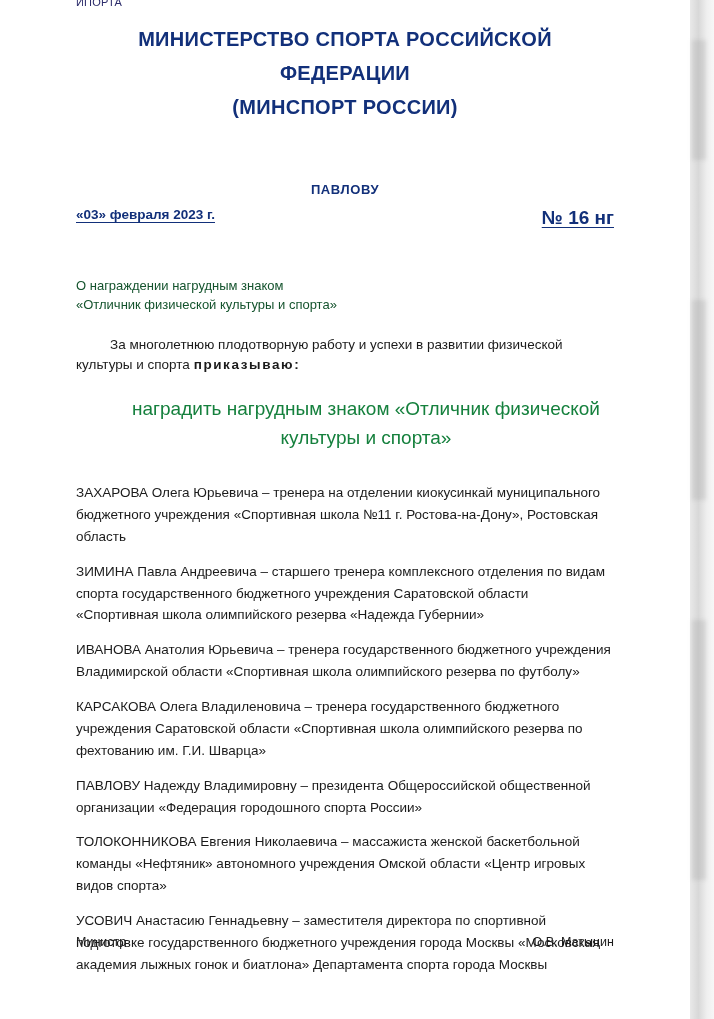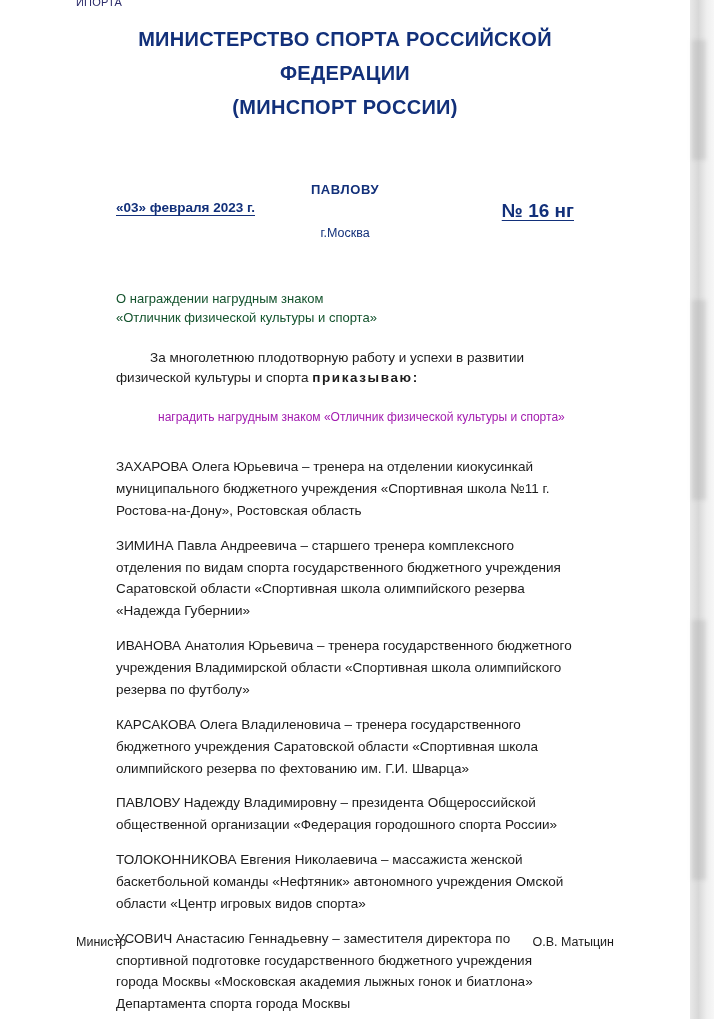--- a/index.html
+++ b/index.html
@@ -18,21 +18,21 @@
 
   
   .page {
     position: absolute;
     left: 0;
     top: 0;
     width: 690px;
     height: 1019px;
     background: #ffffff;
     box-sizing: border-box;
-    padding: 0 116px;
+    padding: 0 76px;
   }
 
   
   .edge-strip {
     position: absolute;
     right: 0;
     top: 0;
     width: 24px;
     height: 1019px;
     background: linear-gradient(to right, #e9e9e9 0%, #d8d8d8 35%, #efefef 70%, #f7f7f7 100%);
@@ -74,21 +74,21 @@
   .order-title {
     margin-top: 58px;
     text-align: center;
     color: #12307a;
     font-weight: bold;
     font-size: 13px;
     letter-spacing: .6px;
   }
 
   .order-row {
-    margin-top: 3px;
+    margin-top: 10px;
     position: relative;
     height: 20px;
   }
   .order-date {
     position: absolute;
     left: 0;
     top: 0;
     color: #12307a;
     font-weight: bold;
     font-size: 13.5px;
@@ -126,24 +126,25 @@
     text-indent: 34px;
     color: #1b1b1b;
   }
   .preamble b {
     font-weight: bold;
     letter-spacing: 1.6px;
   }
 
   .award-line {
     margin-top: 20px;
-    font-size: 12px;
+    font-size: 19px;
     line-height: 1.5;
     padding-left: 42px;
-    color: #a21caf;
+    color: #15803d;
+    text-align: center;
   }
 
   .recipients {
     margin-top: 30px;
   }
   .recipient {
     font-size: 13.5px;
     line-height: 1.62;
     margin-bottom: 13px;
     color: #1b1b1b;
@@ -183,21 +184,20 @@
     <div class="line2">(МИНСПОРТ РОССИИ)</div>
   </div>
 
   <div class="order-title">ПАВЛОВУ</div>
 
   <div class="order-row">
     <div class="order-date">«03» февраля 2023 г.</div>
     <div class="order-number">№ 16 нг</div>
   </div>
 
-  <div class="city">г.Москва</div>
 
   <div class="subject">
     <div>О награждении нагрудным знаком</div>
     <div>«Отличник физической культуры и спорта»</div>
   </div>
 
   <div class="preamble"><span>За многолетнюю плодотворную работу и успехи в развитии физической культуры и спорта </span><b>приказываю:</b></div>
 
   <div class="award-line">наградить нагрудным знаком «Отличник физической культуры и спорта»</div>
 

